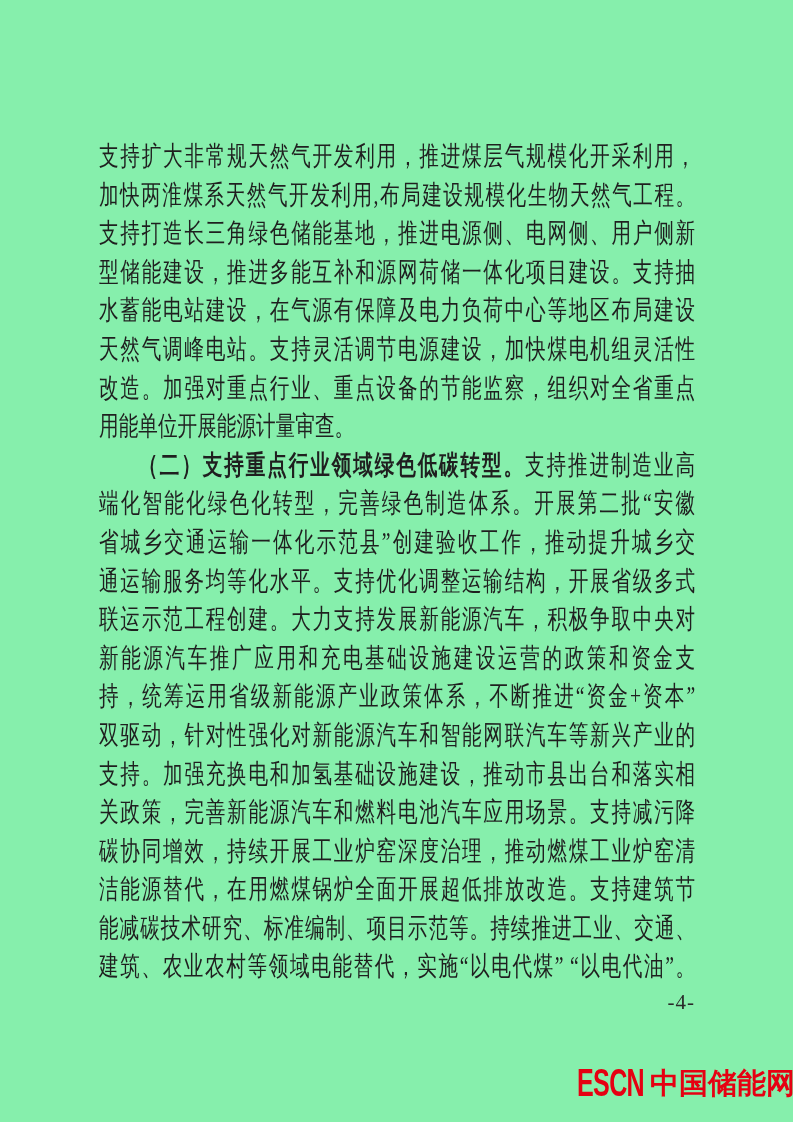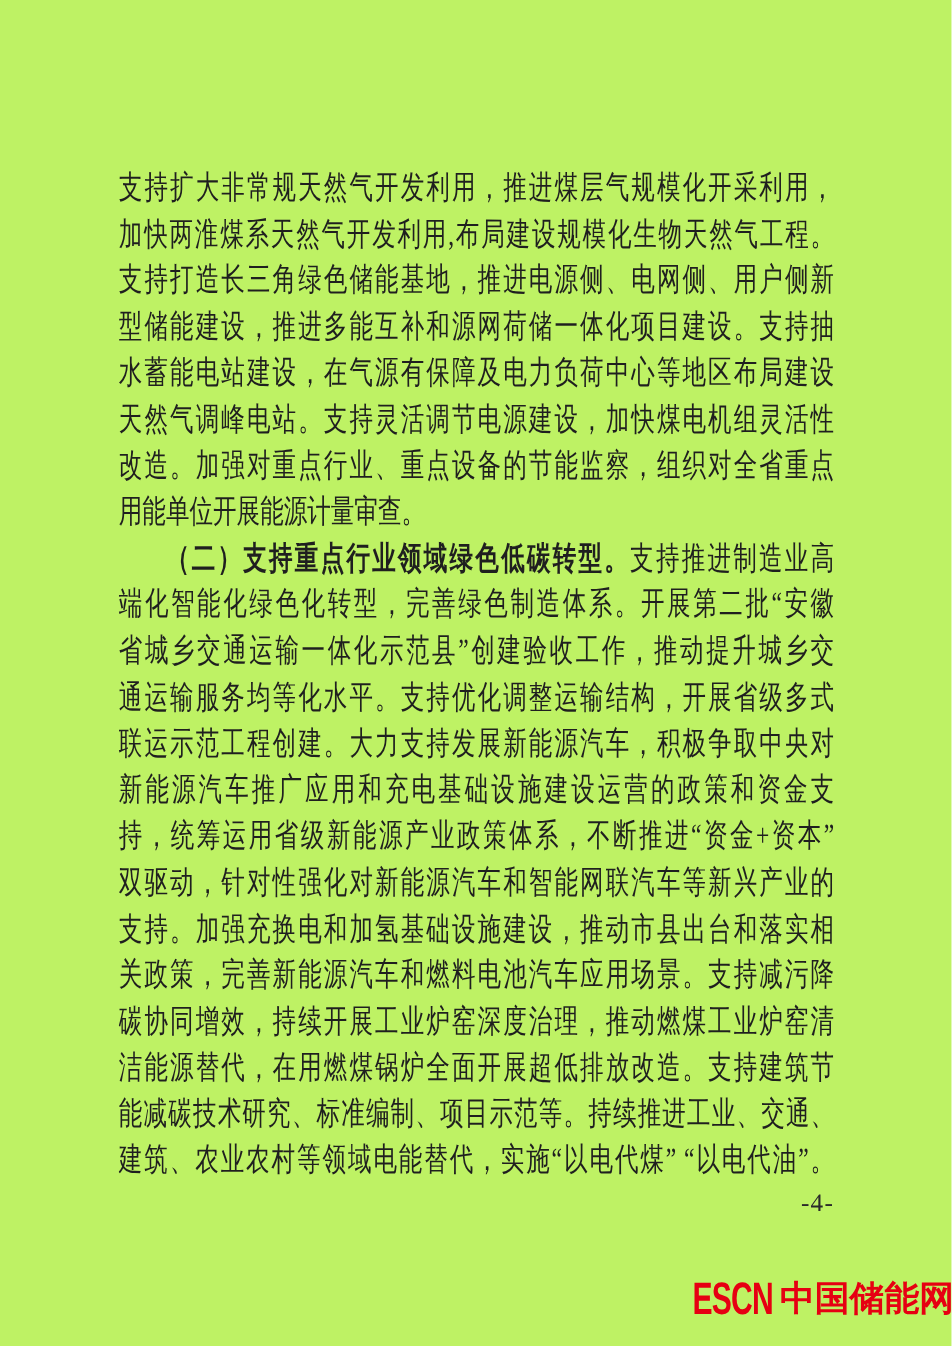--- a/index.html
+++ b/index.html
@@ -5,21 +5,21 @@
   html, body {
     margin: 0;
     padding: 0;
     background: #ffffff;
     font-family: "Liberation Serif", serif;
   }
   .page {
     position: relative;
     width: 793px;
     height: 1122px;
-    background: #bef264;
+    background: #86efac;
     overflow: hidden;
   }
   .text-block {
     position: absolute;
     left: 99px;
     top: 137px;
     width: 820px;
     transform: scaleX(0.727);
     transform-origin: 0 0;
     color: #1f1f1f;

